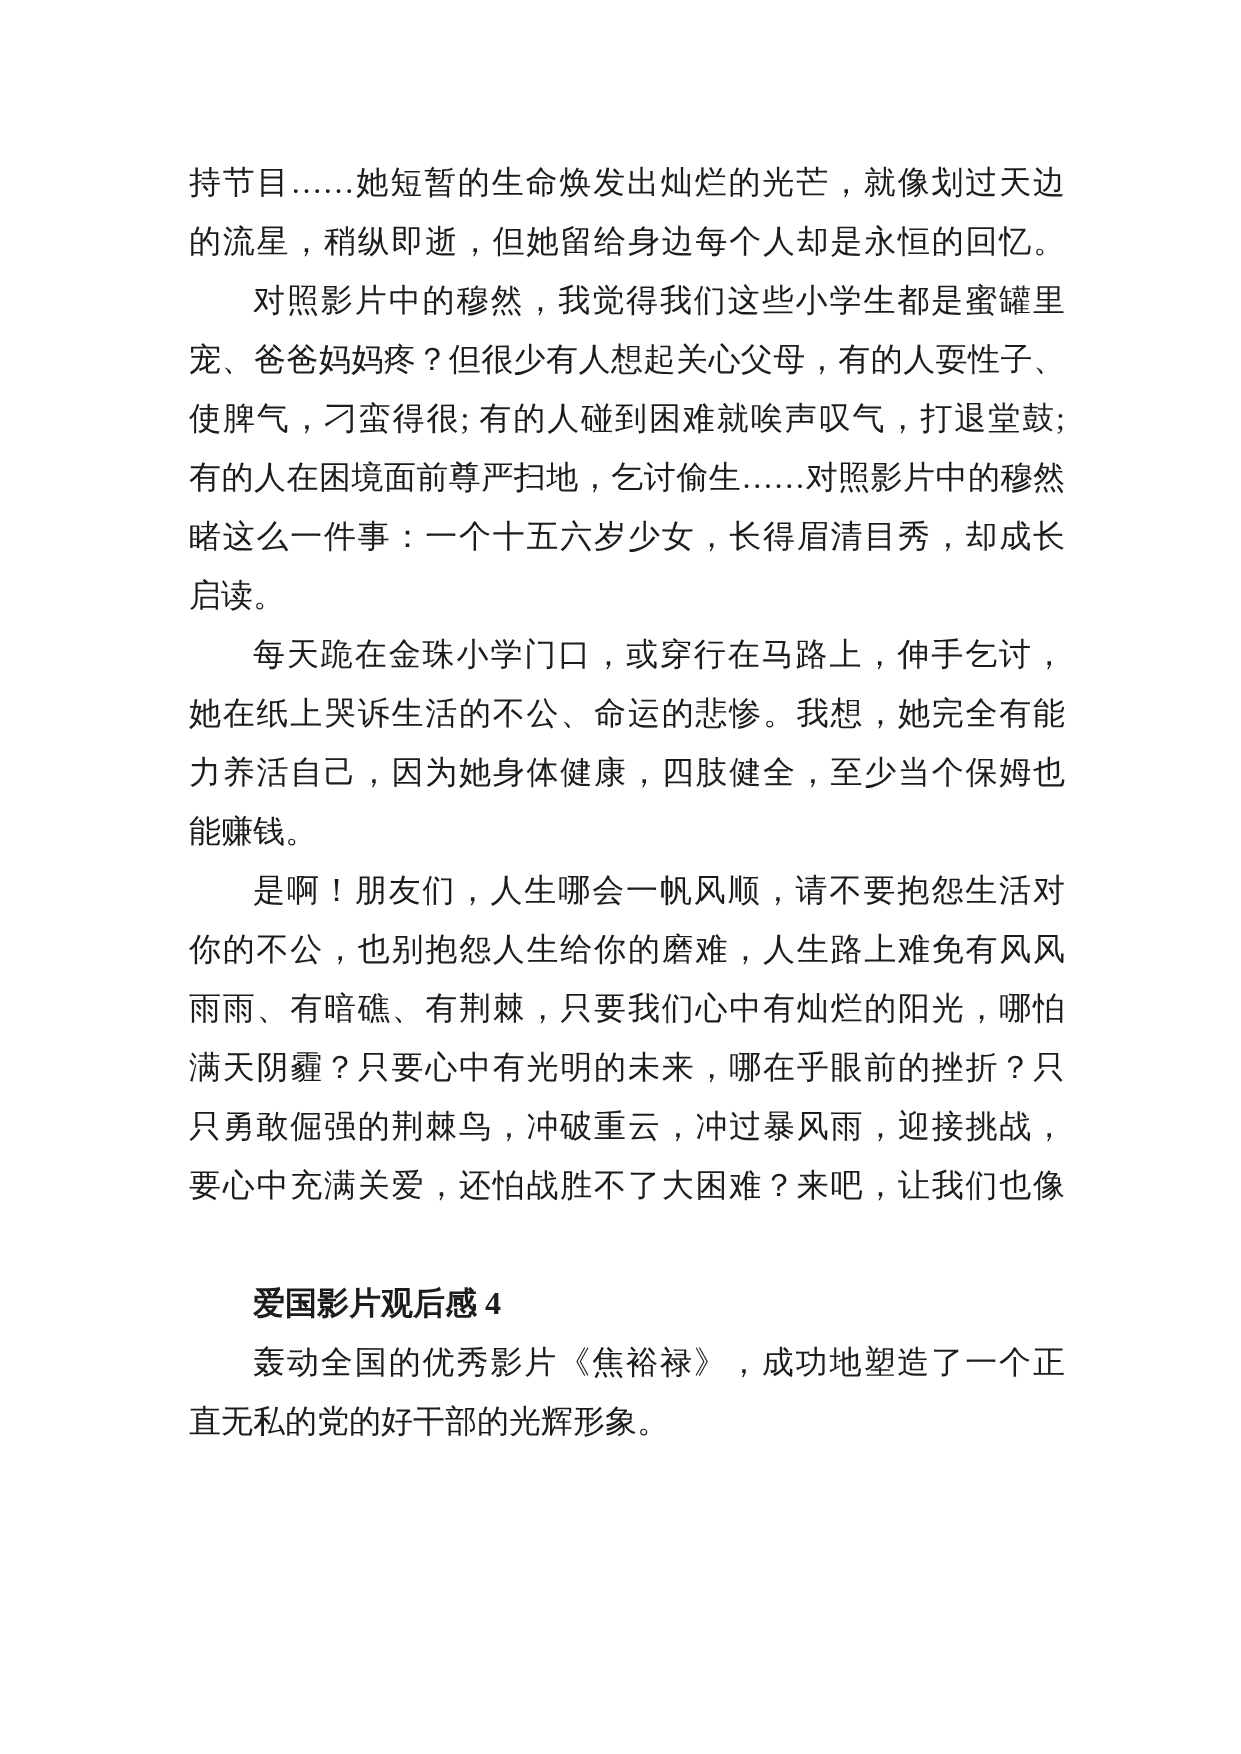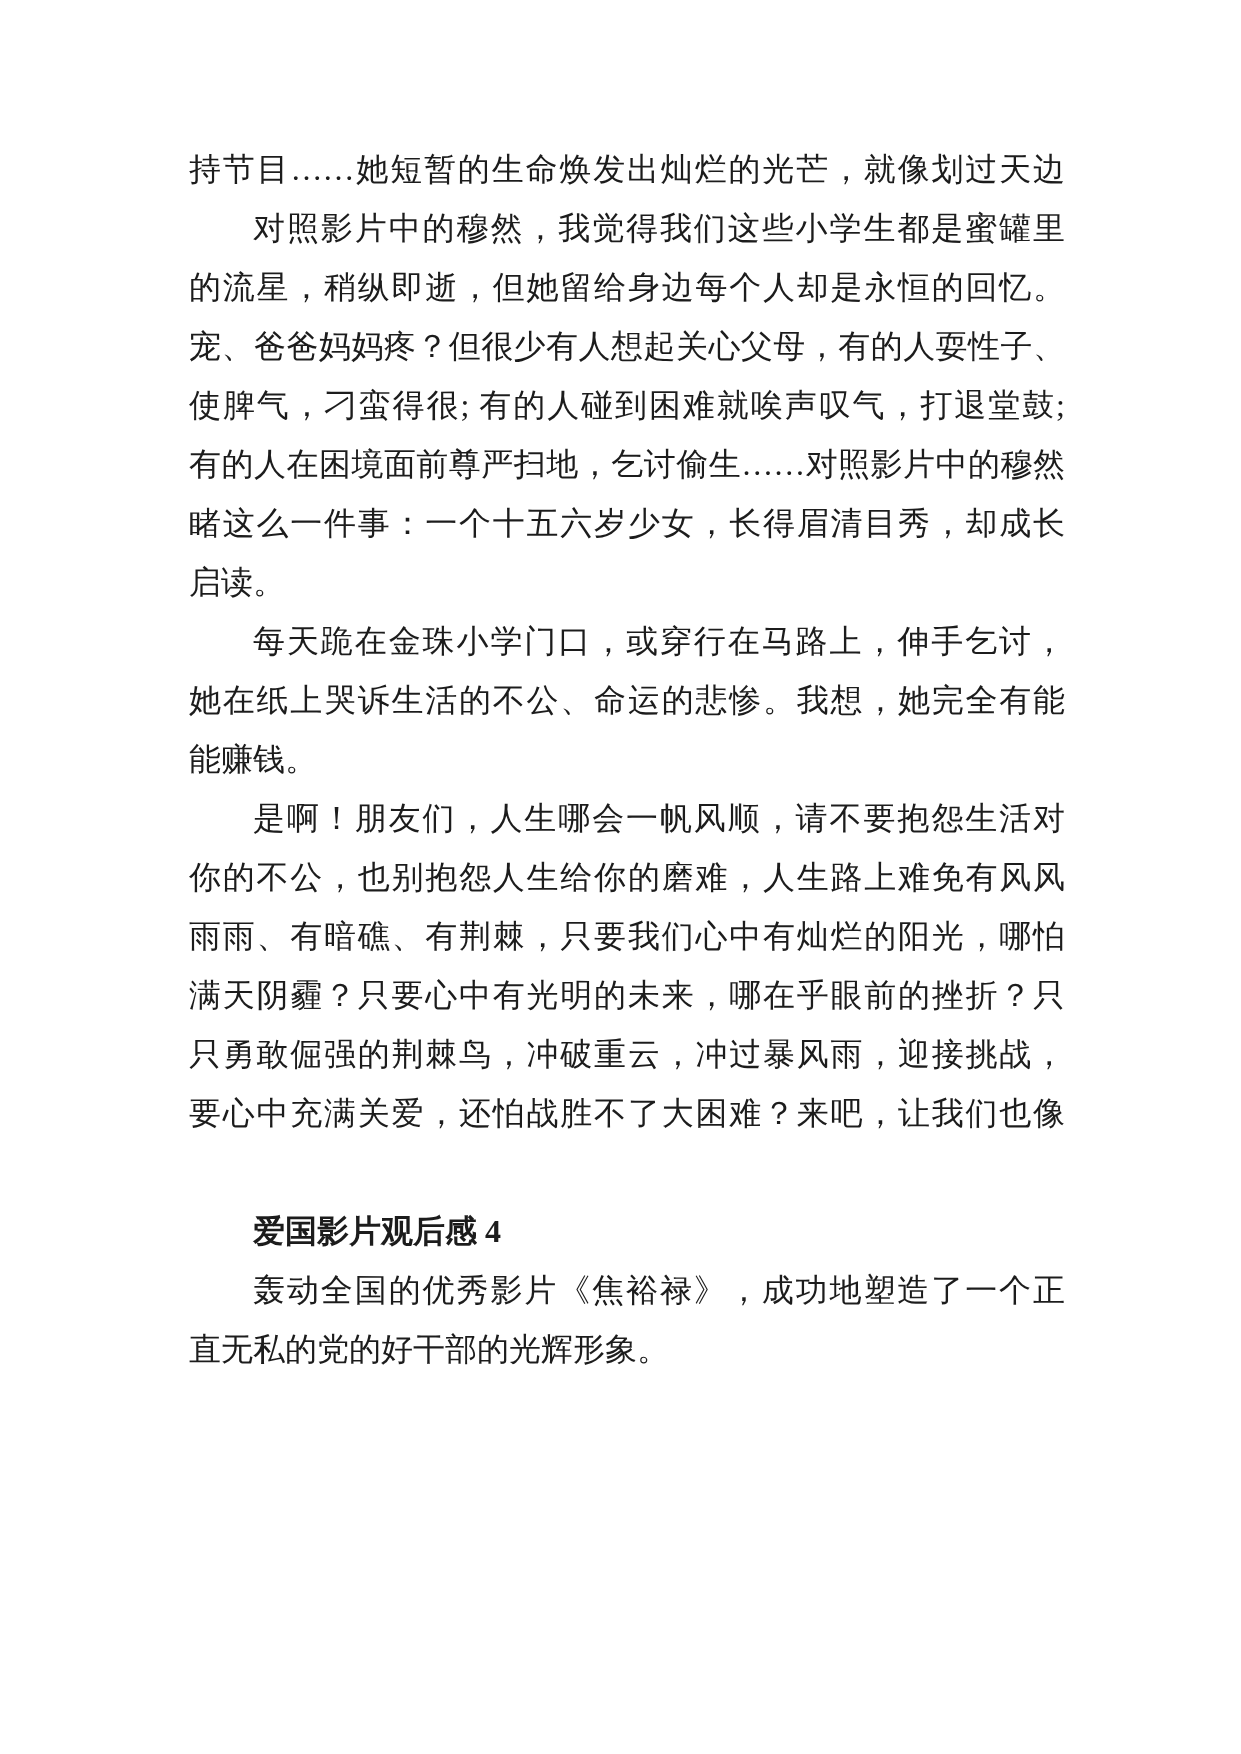--- a/index.html
+++ b/index.html
@@ -12,21 +12,21 @@
     width: 1241px;
     height: 1754px;
     background: #ffffff;
     overflow: hidden;
     font-family: "Liberation Serif", serif;
     color: #1c1c1c;
   }
   .textblock {
     position: absolute;
     left: 189px;
-    top: 140px;
+    top: 153px;
     width: 876px;
   }
   .line {
     height: 59px;
     line-height: 59px;
     font-size: 32px;
     white-space: normal;
     overflow: visible;
   }
   .line.j {
@@ -41,29 +41,30 @@
     
     font-weight: bold;
   }
 </style>
 </head>
 <body>
 
 <div class="page">
   <div class="textblock">
       <div class="line j">持节目……她短暂的生命焕发出灿烂的光芒，就像划过天边</div>
+      <div class="line j">的流星，稍纵即逝，但她留给身边每个人却是永恒的回忆。</div>
       <div class="line j indent">对照影片中的穆然，我觉得我们这些小学生都是蜜罐里</div>
-      <div class="line j">的流星，稍纵即逝，但她留给身边每个人却是永恒的回忆。</div>
       <div class="line j">宠、爸爸妈妈疼？但很少有人想起关心父母，有的人耍性子、</div>
       <div class="line j">使脾气，刁蛮得很; 有的人碰到困难就唉声叹气，打退堂鼓;</div>
       <div class="line j">有的人在困境面前尊严扫地，乞讨偷生……对照影片中的穆然</div>
       <div class="line j">睹这么一件事：一个十五六岁少女，长得眉清目秀，却成长</div>
       <div class="line">启读。</div>
       <div class="line j indent">每天跪在金珠小学门口，或穿行在马路上，伸手乞讨，</div>
       <div class="line j">她在纸上哭诉生活的不公、命运的悲惨。我想，她完全有能</div>
+      <div class="line j">力养活自己，因为她身体健康，四肢健全，至少当个保姆也</div>
       <div class="line">能赚钱。</div>
       <div class="line j indent">是啊！朋友们，人生哪会一帆风顺，请不要抱怨生活对</div>
       <div class="line j">你的不公，也别抱怨人生给你的磨难，人生路上难免有风风</div>
       <div class="line j">雨雨、有暗礁、有荆棘，只要我们心中有灿烂的阳光，哪怕</div>
       <div class="line j">满天阴霾？只要心中有光明的未来，哪在乎眼前的挫折？只</div>
       <div class="line j">只勇敢倔强的荆棘鸟，冲破重云，冲过暴风雨，迎接挑战，</div>
       <div class="line j">要心中充满关爱，还怕战胜不了大困难？来吧，让我们也像</div>
       <div class="line">&nbsp;</div>
       <div class="line indent heading">爱国影片观后感 4</div>
       <div class="line j indent">轰动全国的优秀影片《焦裕禄》，成功地塑造了一个正</div>

